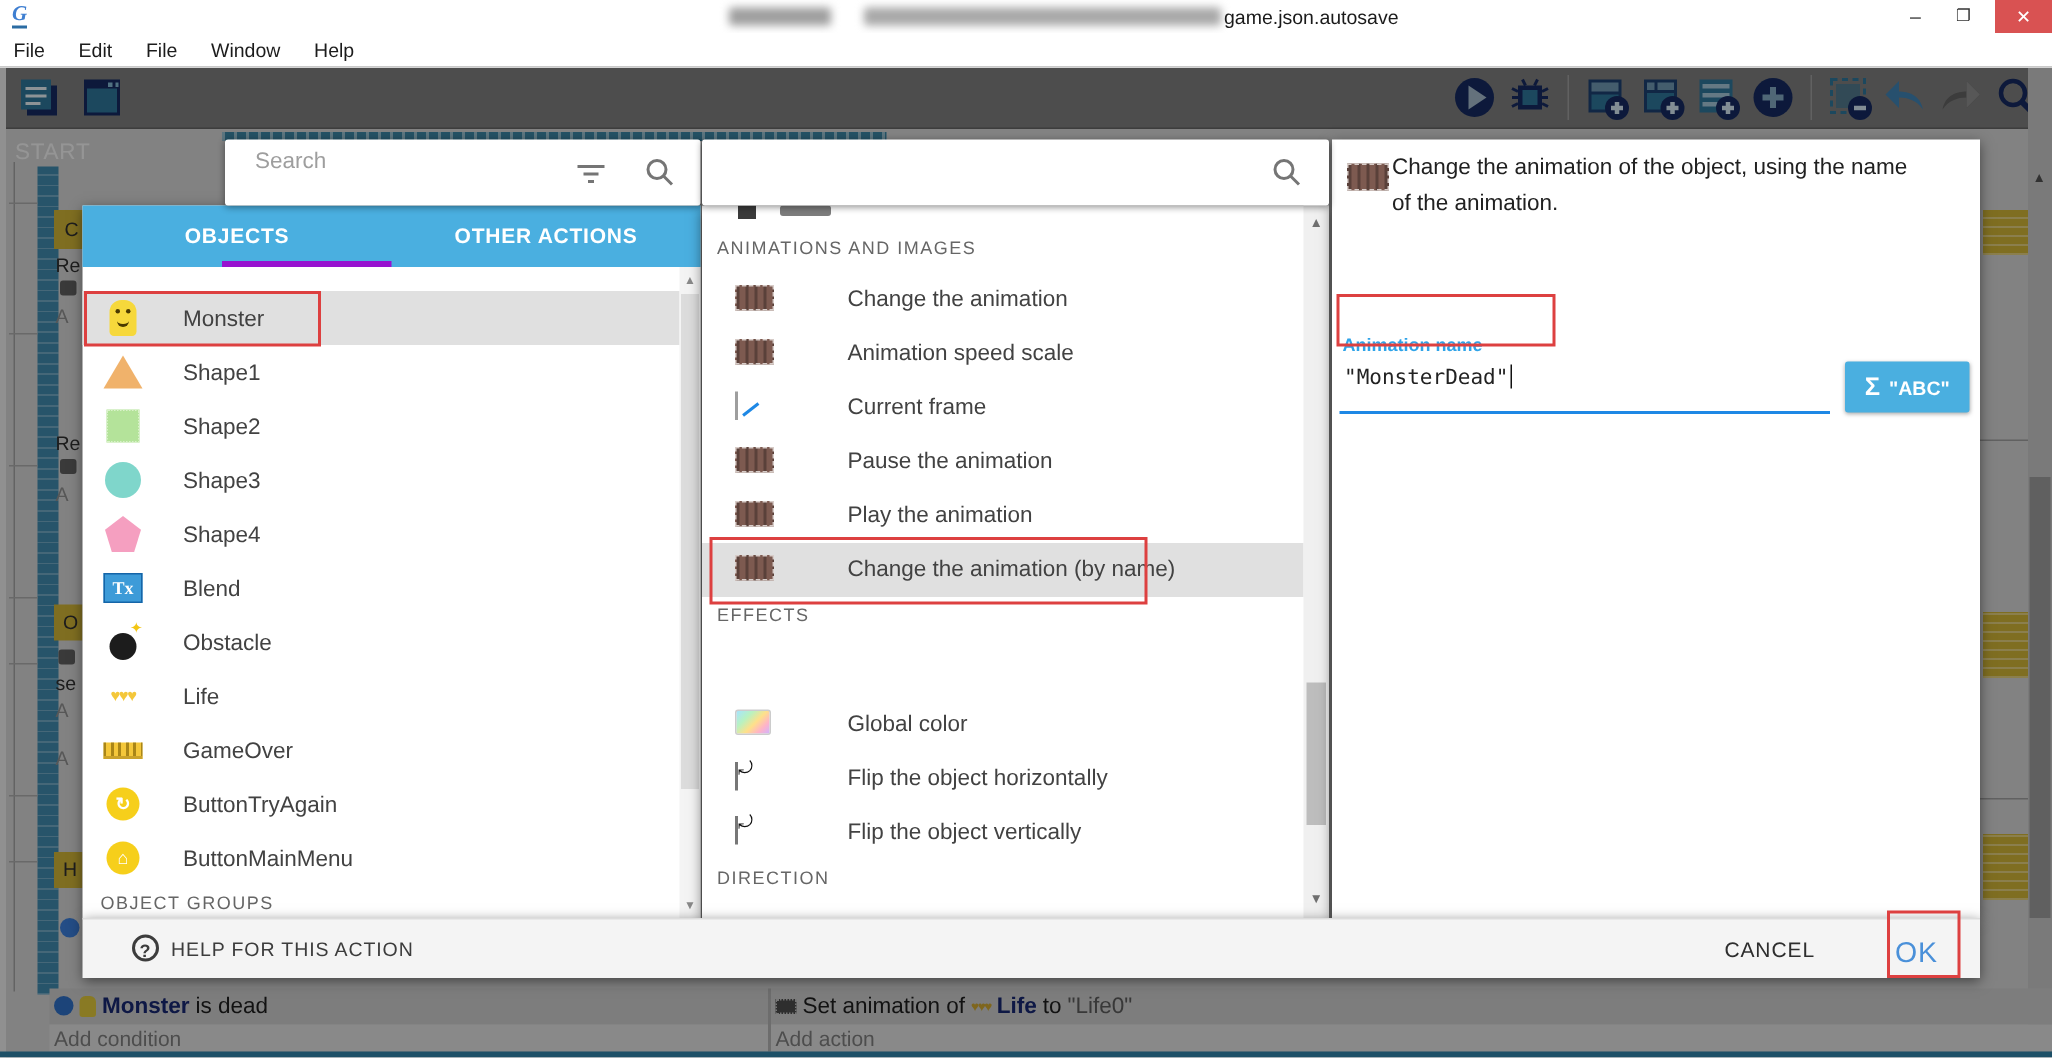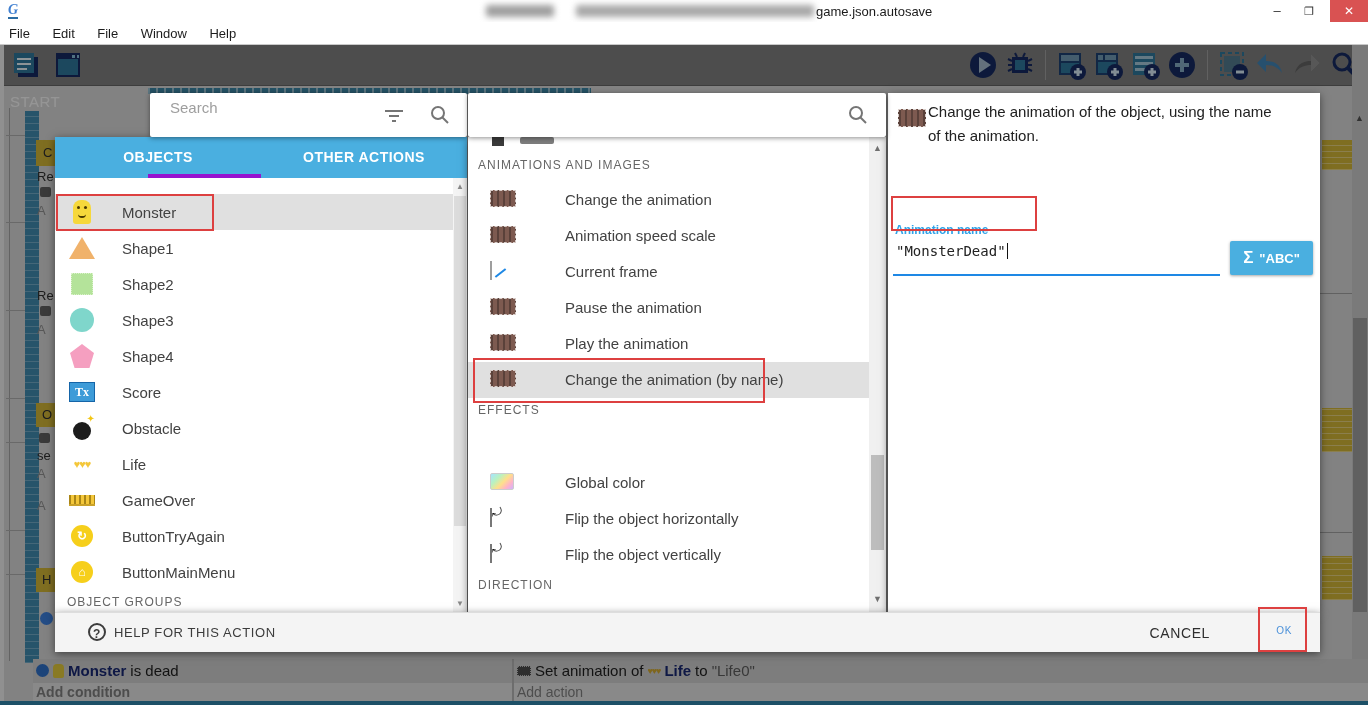--- a/index.html
+++ b/index.html
@@ -56,21 +56,21 @@
   .ev-botline { position:absolute; left:0px; top:656px; width:1368px; height:4px; background:#2f7fa3; }
   .ev-vsep { position:absolute; left:512px; top:614px; width:2px; height:42px; background:#adadad; }
   .ev-cell-l { position:absolute; left:3px; top:3px; display:flex; align-items:center; gap:4px; }
   .ev-cell-r { position:absolute; left:484px; top:3px; display:flex; align-items:center; gap:4px; }
   .ev-obj { font-weight:bold; color:#17266e; }
   .ev-val { color:#5a5a5a; }
   .ev-gear { width:13px; height:13px; border-radius:50%; background:#2d6cc0; display:inline-block; }
   .ev-mini-monster { width:11px; height:14px; background:#d9c23a; border-radius:4px 4px 2px 2px; display:inline-block; }
   .ev-mini-film { width:14px; height:10px; background:#4a4a4a; border:1px dotted #bbb; display:inline-block; }
   .ev-hearts { font-size:9px; color:#c9a22e; letter-spacing:-1px; }
-  .ev-add-l { position:absolute; left:3px; top:1px;font-weight:bold; }
+  .ev-add-l { position:absolute; left:3px; top:1px; }
   .ev-add-r { position:absolute; left:484px; top:1px; }
   .card { position:absolute; background:#fff; border-radius:2px; box-shadow:0 1px 5px rgba(0,0,0,.45); z-index:12; }
   .card-left { left:150px; top:48px; width:317px; height:44px; }
   .card-mid { left:468px; top:48px; width:418px; height:44px; }
   .searchbox { position:absolute; left:20px; top:0; height:28px; width:230px; border:none; outline:none; font-size:15px; color:#333; background:transparent; }
   .searchbox::placeholder { color:#9e9e9e; }
   .card-mid .searchbox { width:330px; }
   .ic-btn { position:absolute; top:10px; width:24px; height:24px; }
 
   .panel { position:absolute; background:#fff; box-shadow:0 2px 8px rgba(0,0,0,.5); z-index:10; }
@@ -117,21 +117,21 @@
   .caret { display:inline-block; width:1px; height:16px; background:#111; vertical-align:-3px; margin-left:1px; }
   .param-underline { position:absolute; left:5px; top:181px; width:327px; height:2px; background:#1e88e5; }
   .abc-btn { position:absolute; left:342px; top:148px; width:83px; height:34px; background:#4aafe0; border-radius:2px; box-shadow:0 1px 3px rgba(0,0,0,.35); color:#fff; display:flex; align-items:center; justify-content:center; gap:6px; cursor:pointer; }
   .abc-btn .sigma { font-size:17px; font-weight:bold; }
   .abc-btn .abc { font-size:13px; font-weight:bold; }
 
   
   .help { position:absolute; left:33px; top:10px; display:flex; align-items:center; gap:8px; font-size:13px; color:#3c3c3c; letter-spacing:.6px; cursor:pointer; }
   .help-circle { width:18px; height:18px; border:2px solid #3c3c3c; border-radius:50%; text-align:center; line-height:18px; font-size:12px; font-weight:bold; }
   .cancel-btn { position:absolute; right:110px; top:12px; font-size:14px; color:#2e2e2e; letter-spacing:.6px; cursor:pointer; }
-  .ok-btn { position:absolute; right:28px; top:12px; font-size:10px; color:#4a90d9; letter-spacing:.6px; cursor:pointer; }
+  .ok-btn { position:absolute; right:28px; top:12px; font-size:19px; color:#4a90d9; letter-spacing:.6px; cursor:pointer; }
 
   
   .redbox { position:absolute; border:2px solid #dd4040; z-index:20; pointer-events:none; }
   .rb-monster { left:56px; top:149px; width:158px; height:37px; }
   .rb-byname { left:473px; top:313px; width:292px; height:45px; }
   .rb-input { left:891px; top:151px; width:146px; height:35px; }
   .rb-ok { left:1258px; top:562px; width:49px; height:45px; }
 
   
   .i-film { width:26px; height:17px; background:#7d5a50; border:1px dashed #d7ccc8; background-image:repeating-linear-gradient(90deg, rgba(0,0,0,.28) 0 2px, transparent 2px 6px); }
@@ -392,21 +392,21 @@
     <div class="olist-row" style="top:201px">
       <span class="olist-ic">
           <span class="i-pent"></span>
         </span>
       <span class="olist-label">Shape4</span>
     </div>
     <div class="olist-row" style="top:237px">
       <span class="olist-ic">
           <span class="i-score">Tx</span>
         </span>
-      <span class="olist-label">Score</span>
+      <span class="olist-label">Blend</span>
     </div>
     <div class="olist-row" style="top:273px">
       <span class="olist-ic">
           <span class="i-bomb"></span>
         </span>
       <span class="olist-label">Obstacle</span>
     </div>
     <div class="olist-row" style="top:309px">
       <span class="olist-ic">
           <span class="i-hearts">♥♥♥</span>

